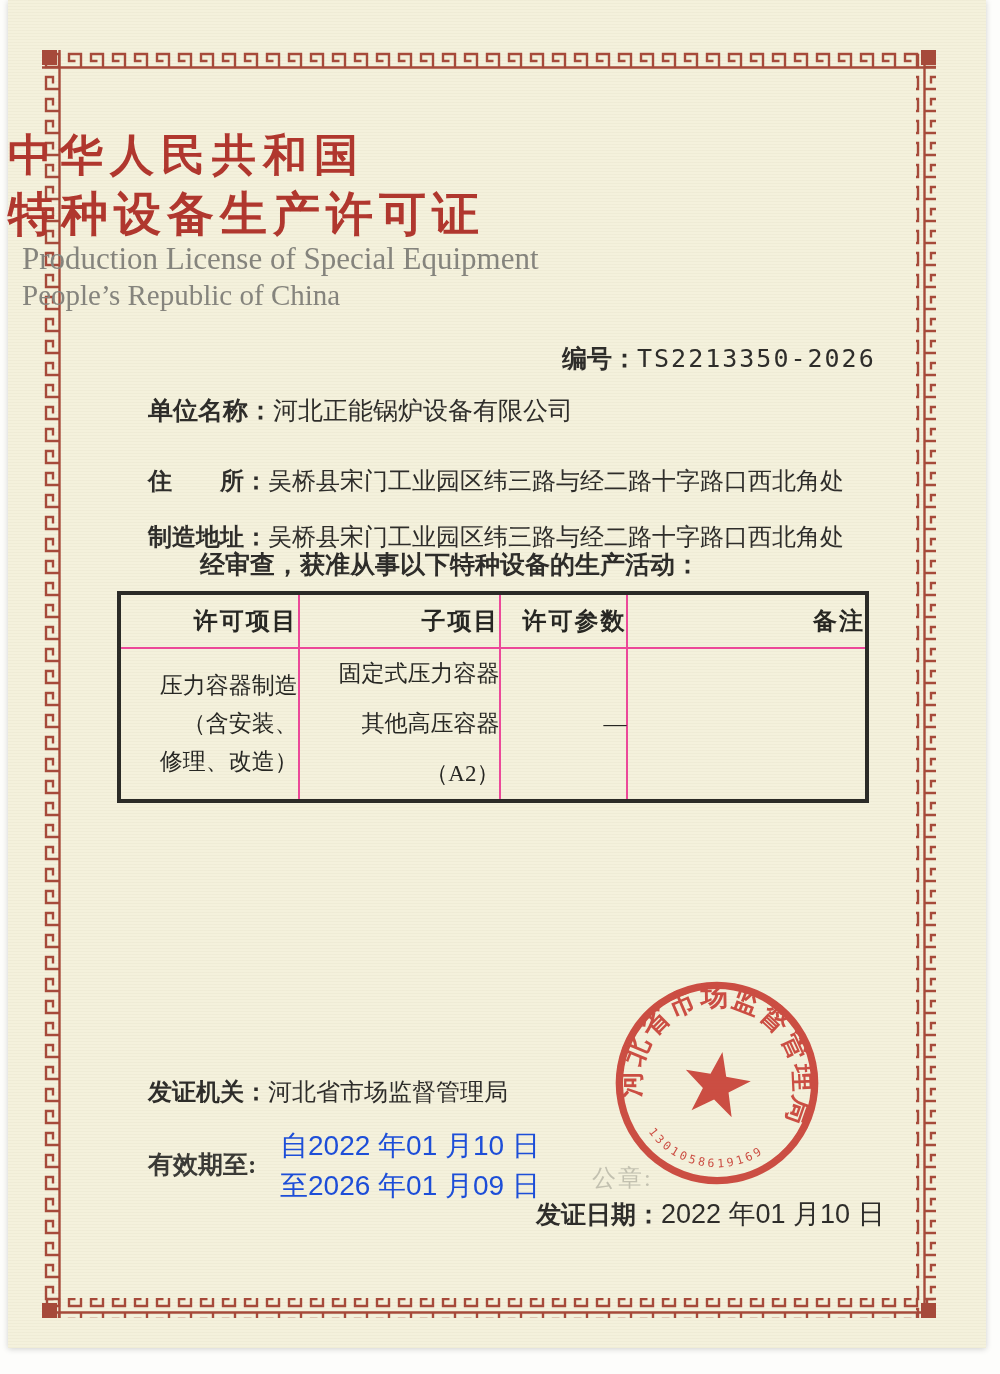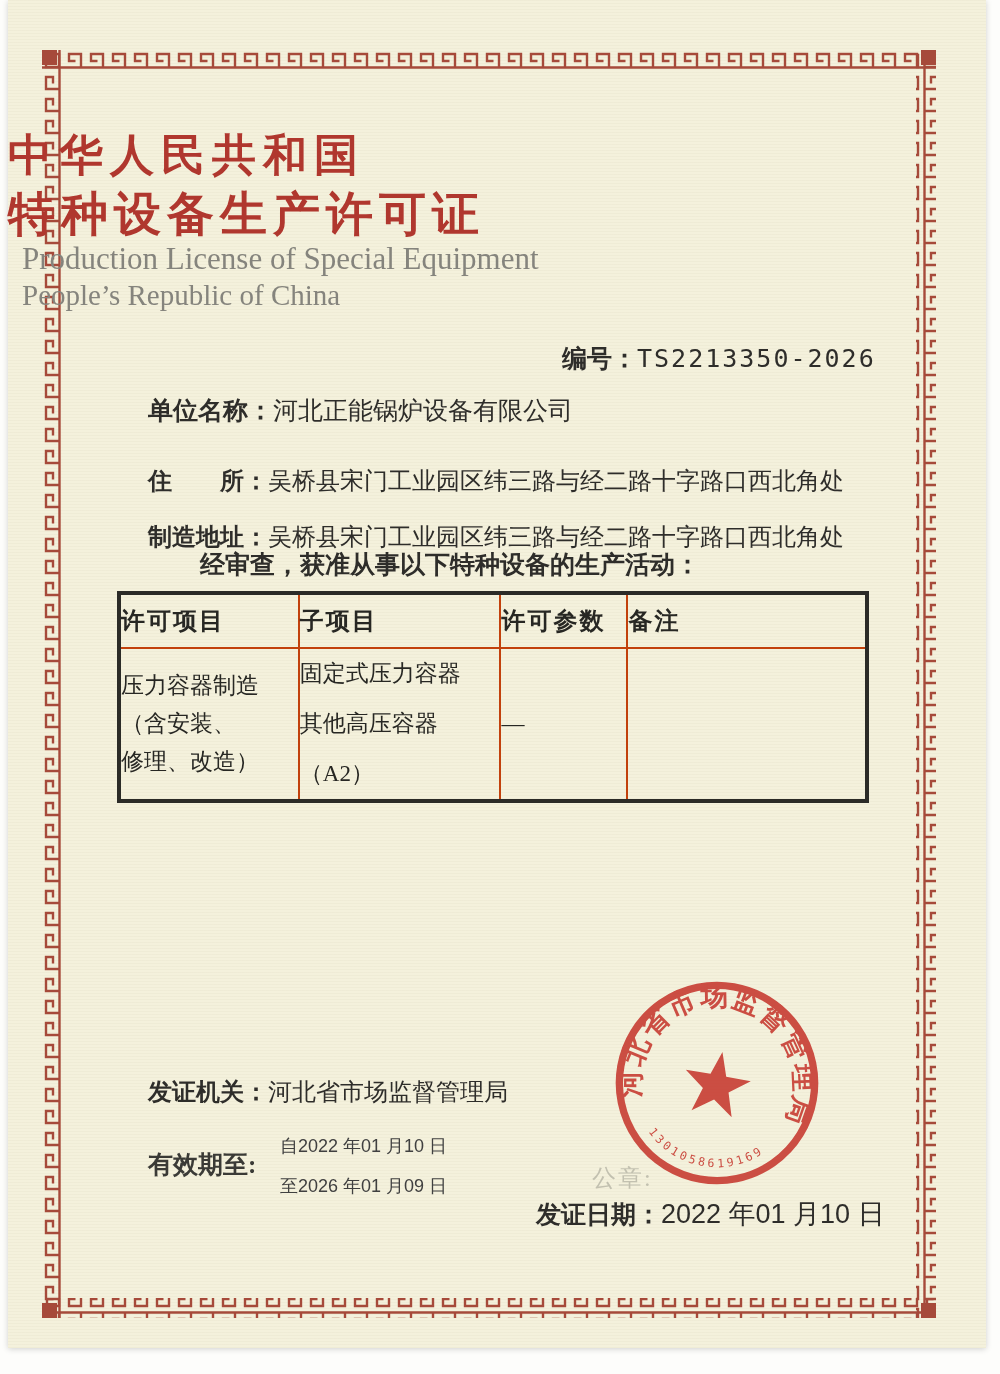--- a/index.html
+++ b/index.html
@@ -34,32 +34,32 @@
   .res-line  { top:450px; font-size:24px;margin-top:15px; }
   .mfg-line  { top:505px; font-size:24px;margin-top:16px; }
   .approval  { left:200px; top:548px; font-size:25px; color:#2e2d2a; font-weight:bold;text-align:right; }
 
   table.permit {
     position:absolute; left:118px; top:592px; width:750px; height:208px; z-index:2;
     border-collapse:collapse; table-layout:fixed;
     color:#272723;
   }
   table.permit th, table.permit td {
-    border:2px solid #c2410c; text-align:left; vertical-align:middle;
+    border:2px solid #ec4899; text-align:right; vertical-align:middle;
   }
   table.permit { border:3px solid #2b2b27; outline:1px solid #2b2b27; }
   table.permit th { height:54px; font-size:24px; font-weight:bold; letter-spacing:2px; }
   table.permit td { font-size:23px; }
   .cell-lines div { line-height:38px; }
   .cell-lines-wide div { line-height:50px; }
   .dash-cell { font-size:26px; }
 
   .authority-line { left:148px; top:1076px; font-size:24px; color:#2e2d2a; white-space:nowrap; }
   .validity-label { left:148px; top:1148px; font-size:25px; color:#3a3a36; font-weight:bold; }
-  .validity-dates { left:280px; top:1126px; font-family:"Liberation Sans","DejaVu Sans",sans-serif; font-size:18px; color:#404040; }
+  .validity-dates { left:280px; top:1126px; font-family:"Liberation Sans","DejaVu Sans",sans-serif; font-size:28px; color:#1d4ed8; }
   .validity-dates div { line-height:40px; }
   .issue-line { left:536px; top:1196px; font-size:25px; color:#2e2d2a; white-space:nowrap; }
   .issue-line .date { font-family:"Liberation Sans","DejaVu Sans",sans-serif; font-size:27px;margin-top:24px; }
   .faint-note { left:592px; top:1162px; font-size:24px; color:#a9a89a; opacity:0.65; letter-spacing:2px; }
 
   #stamp { position:absolute; left:612px; top:978px; z-index:3; opacity:0.87; transform:rotate(10deg); }
 </style>
 </head>
 <body>
 

